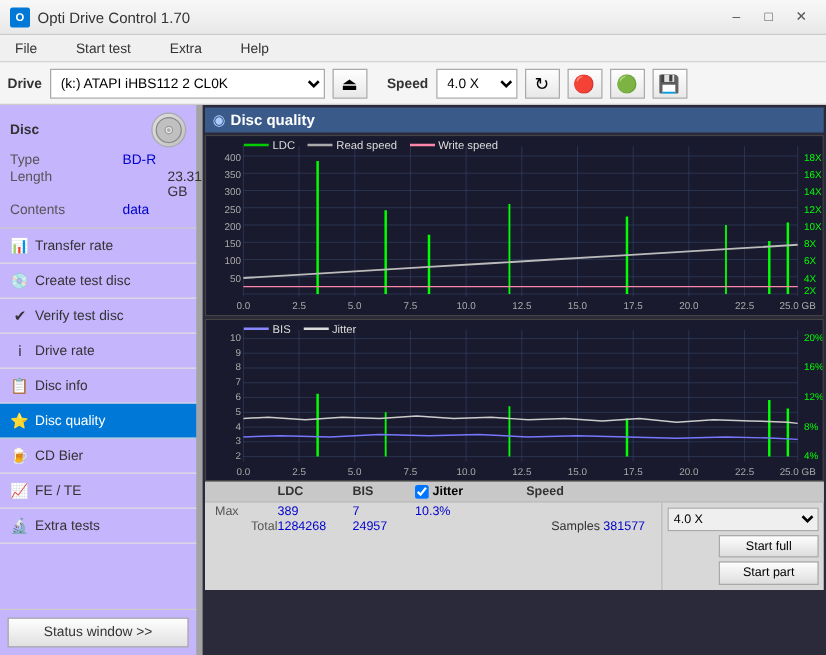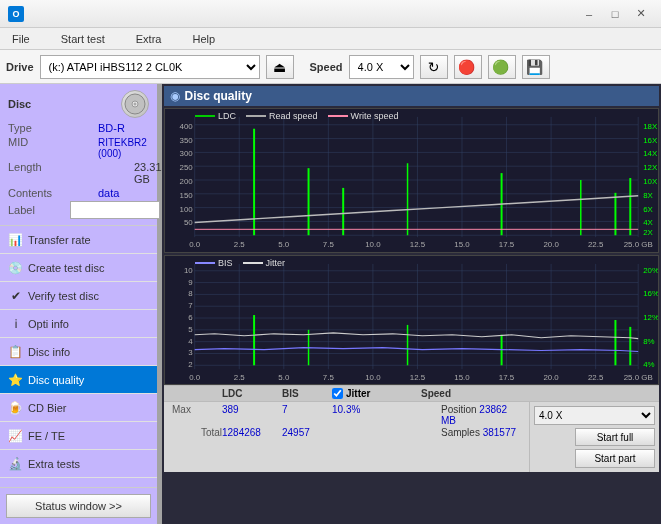--- a/index.html
+++ b/index.html
@@ -328,20 +328,21 @@
       cursor: pointer;
       font-size: 10px;
     }
   </style>
 </head>
 <body>
 
 <div class="title-bar">
   <div class="title-bar-left">
     <div class="title-icon">O</div>
+    <span class="title-text">Opti Drive Control 1.70</span>
   </div>
   <div class="title-controls">
     <button class="title-btn">–</button>
     <button class="title-btn">□</button>
     <button class="title-btn close">✕</button>
   </div>
 </div>
 
 <div class="menu-bar">
   <span class="menu-item">File</span>
@@ -383,54 +384,45 @@
             <circle cx="11" cy="11" r="3" fill="#e8e8e8" stroke="#999" stroke-width="1"></circle>
             <circle cx="11" cy="11" r="1.5" fill="#aaa"></circle>
           </svg>
         </div>
       </div>
       <div class="disc-info-row">
         <span class="disc-info-key">Type</span>
         <span class="disc-info-val">BD-R</span>
       </div>
       <div class="disc-info-row">
-        <span class="disc-info-key">MID</span>
-        <span class="disc-info-val" style="font-size:10px;">RITEKBR2 (000)</span>
-      </div>
-      <div class="disc-info-row">
         <span class="disc-info-key">Length</span>
         <span class="disc-info-val black">23.31 GB</span>
       </div>
       <div class="disc-info-row">
         <span class="disc-info-key">Contents</span>
         <span class="disc-info-val">data</span>
       </div>
-      <div class="label-row">
-        <span class="disc-info-key">Label</span>
-        <input class="label-input" type="text" value="" style="">
-        <button class="label-btn">⚙</button>
-      </div>
     </div>
 
     <div class="nav-items">
       <div class="nav-item">
         <span class="nav-item-icon">📊</span>
         <span>Transfer rate</span>
       </div>
       <div class="nav-item">
         <span class="nav-item-icon">💿</span>
         <span>Create test disc</span>
       </div>
       <div class="nav-item">
         <span class="nav-item-icon">✔</span>
         <span>Verify test disc</span>
       </div>
       <div class="nav-item">
         <span class="nav-item-icon">ℹ</span>
-        <span>Opti info</span>
+        <span>Drive rate</span>
       </div>
       <div class="nav-item">
         <span class="nav-item-icon">📋</span>
         <span>Disc info</span>
       </div>
       <div class="nav-item active">
         <span class="nav-item-icon">⭐</span>
         <span>Disc quality</span>
       </div>
       <div class="nav-item">
@@ -644,24 +636,20 @@
       <div style="display:flex; height:70px;">
 
         <div style="flex:1; display:flex; flex-direction:column; padding:2px 8px; gap:1px;">
 
 
           <div style="display:flex; font-size:10px;">
             <span style="width:50px; color:#555;">Max</span>
             <span style="width:60px; color:#0000cc;">389</span>
             <span style="width:50px; color:#0000cc;">7</span>
             <span style="flex:1; color:#0000cc;">10.3%</span>
-            <span style="width:80px;">
-              <span style="color:#333; font-size:10px;">Position </span>
-              <span style="color:#0000cc;">23862 MB</span>
-            </span>
           </div>
 
           <div style="display:flex; font-size:10px;">
             <span style="width:50px; color:#555;text-align:right;">Total</span>
             <span style="width:60px; color:#0000cc;">1284268</span>
             <span style="width:50px; color:#0000cc;">24957</span>
             <span style="flex:1;"></span>
             <span style="width:80px;">
               <span style="color:#333; font-size:10px;">Samples </span>
               <span style="color:#0000cc;">381577</span>

